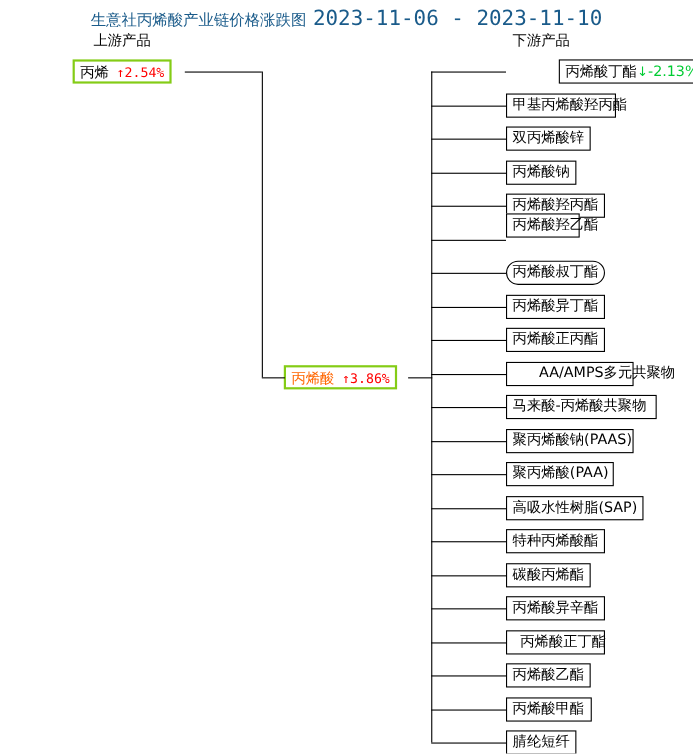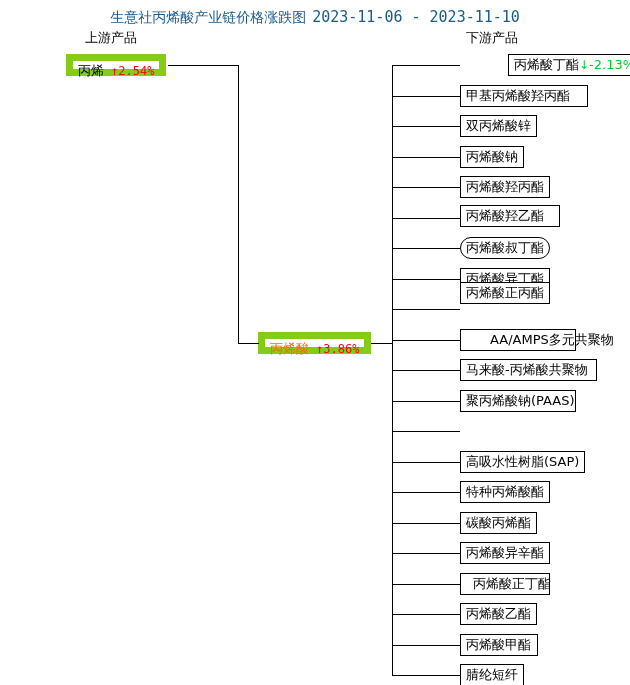--- a/index.html
+++ b/index.html
@@ -19,41 +19,41 @@
     color:#1a5b8a;
     font-size:14px;
     line-height:16px;
   }
   .title-main{
     font-family:"DejaVu Sans","Liberation Sans",sans-serif;
     letter-spacing:0px;
   }
   .title-dates{
     font-family:"DejaVu Sans Mono","Liberation Mono",monospace;
-    font-size:15px;
+    font-size:19px;
     letter-spacing:0px;
     margin-left:6px;
   }
 
   
   .col-head{
     position:absolute;
     font-size:13px;
     line-height:15px;
     color:#000;
     white-space:nowrap;
     font-family:"DejaVu Sans","Liberation Sans",sans-serif;
   }
   #head-up{left:85px;top:30px;}
   #head-down{left:466px;top:30px;}
 
   
   .node{
     position:absolute;
-    border:7px solid #84cc16;
+    border:2px solid #84cc16;
     background:#fff;
     height:22px;
     line-height:20px;
     box-sizing:border-box;
     white-space:nowrap;
     font-size:13px;
     padding:0 5px;
     color:#000;
     font-family:"DejaVu Sans","Liberation Sans",sans-serif;
   }
@@ -117,42 +117,43 @@
   <div class="ln lnv" style="left:238px;top:65px;height:278px;"></div>
   <div class="ln lnh" style="left:238px;top:343px;width:21px;"></div>
 
   <div class="ln lnh" style="left:371px;top:343px;width:22px;"></div>
   <div class="ln lnv" id="trunk" style="left: 392px; top: 65px; height: 610px;"></div>
 
   <div id="downstream">
       <div class="ds-stub" style="top: 65px;"></div>
       <div class="ds-box" style="top: 54px; width: 133px; margin-left: 48px;"><span class="nm">丙烯酸丁酯</span><span class="pct down"><span class="arrow">↓</span><span>-2.13%</span></span></div>
       <div class="ds-stub" style="top: 96px;"></div>
-      <div class="ds-box" style="top: 85px; width: 128px;"><span class="nm">甲基丙烯酸羟丙酯</span></div>
+      <div class="ds-box" style="top: 85px; width: 100px;"><span class="nm">甲基丙烯酸羟丙酯</span></div>
       <div class="ds-stub" style="top: 126px;"></div>
       <div class="ds-box" style="top: 115px; width: 77px;"><span class="nm">双丙烯酸锌</span></div>
       <div class="ds-stub" style="top: 157px;"></div>
       <div class="ds-box" style="top: 146px; width: 64px;"><span class="nm">丙烯酸钠</span></div>
       <div class="ds-stub" style="top: 187px;"></div>
       <div class="ds-box" style="top: 176px; width: 90px;"><span class="nm">丙烯酸羟丙酯</span></div>
       <div class="ds-stub" style="top: 218px;"></div>
-      <div class="ds-box" style="top: 205px; width: 100px;"><span class="nm">丙烯酸羟乙酯</span></div>
+      <div class="ds-box" style="top: 194px; width: 67px;"><span class="nm">丙烯酸羟乙酯</span></div>
       <div class="ds-stub" style="top: 248px;"></div>
       <div class="ds-box" style="top: 237px; width: 90px; border-radius: 11px;"><span class="nm">丙烯酸叔丁酯</span></div>
       <div class="ds-stub" style="top: 279px;"></div>
       <div class="ds-box" style="top: 268px; width: 90px;"><span class="nm">丙烯酸异丁酯</span></div>
       <div class="ds-stub" style="top: 309px;"></div>
-      <div class="ds-box" style="top: 282px; width: 90px;"><span class="nm">丙烯酸正丙酯</span></div>
+      <div class="ds-box" style="top: 298px; width: 90px;"><span class="nm">丙烯酸正丙酯</span></div>
       <div class="ds-stub" style="top: 340px;"></div>
       <div class="ds-box" style="top: 329px; width: 116px; padding-left: 29px;"><span class="nm">AA/AMPS多元共聚物</span></div>
       <div class="ds-stub" style="top: 370px;"></div>
       <div class="ds-box" style="top: 359px; width: 137px;"><span class="nm">马来酸-丙烯酸共聚物</span></div>
       <div class="ds-stub" style="top: 401px;"></div>
       <div class="ds-box" style="top: 390px; width: 116px;"><span class="nm">聚丙烯酸钠(PAAS)</span></div>
       <div class="ds-stub" style="top: 431px;"></div>
+      <div class="ds-box" style="top: 420px; width: 98px;"><span class="nm">聚丙烯酸(PAA)</span></div>
       <div class="ds-stub" style="top: 462px;"></div>
       <div class="ds-box" style="top: 451px; width: 125px;"><span class="nm">高吸水性树脂(SAP)</span></div>
       <div class="ds-stub" style="top: 492px;"></div>
       <div class="ds-box" style="top: 481px; width: 90px;"><span class="nm">特种丙烯酸酯</span></div>
       <div class="ds-stub" style="top: 523px;"></div>
       <div class="ds-box" style="top: 512px; width: 77px;"><span class="nm">碳酸丙烯酯</span></div>
       <div class="ds-stub" style="top: 553px;"></div>
       <div class="ds-box" style="top: 542px; width: 90px;"><span class="nm">丙烯酸异辛酯</span></div>
       <div class="ds-stub" style="top: 584px;"></div>
       <div class="ds-box" style="top: 573px; width: 90px; padding-left: 12px;"><span class="nm">丙烯酸正丁酯</span></div>

